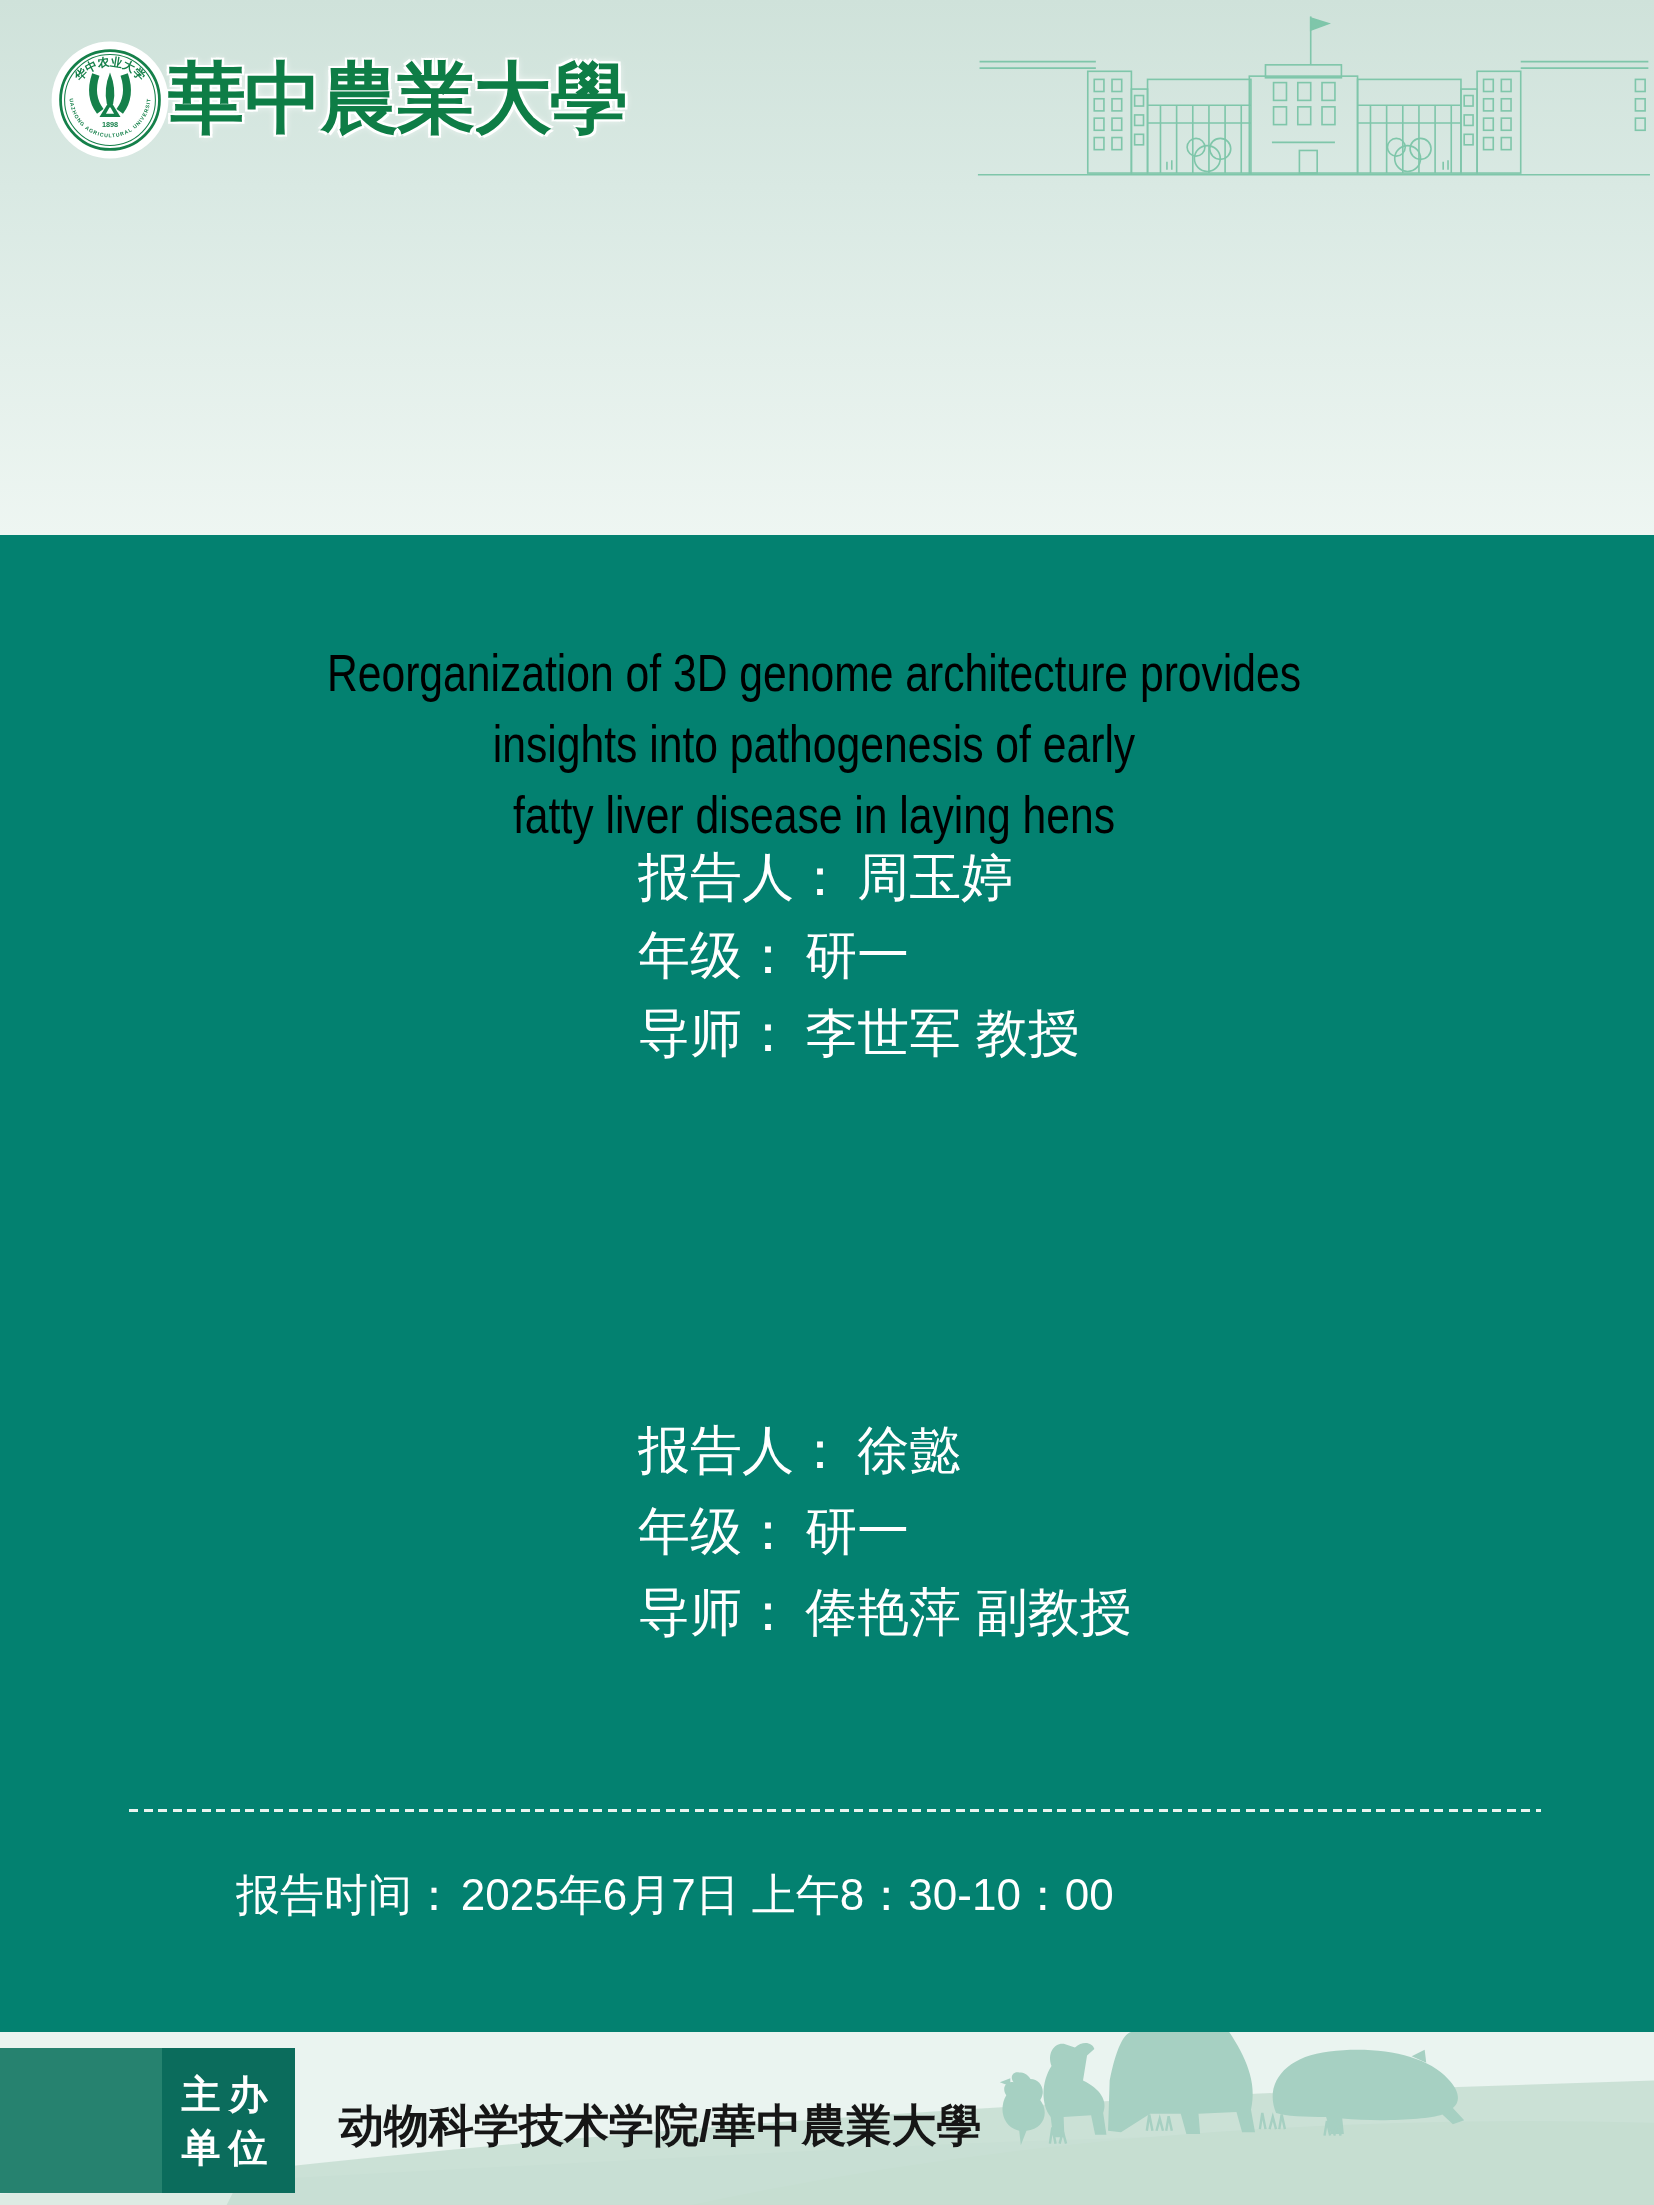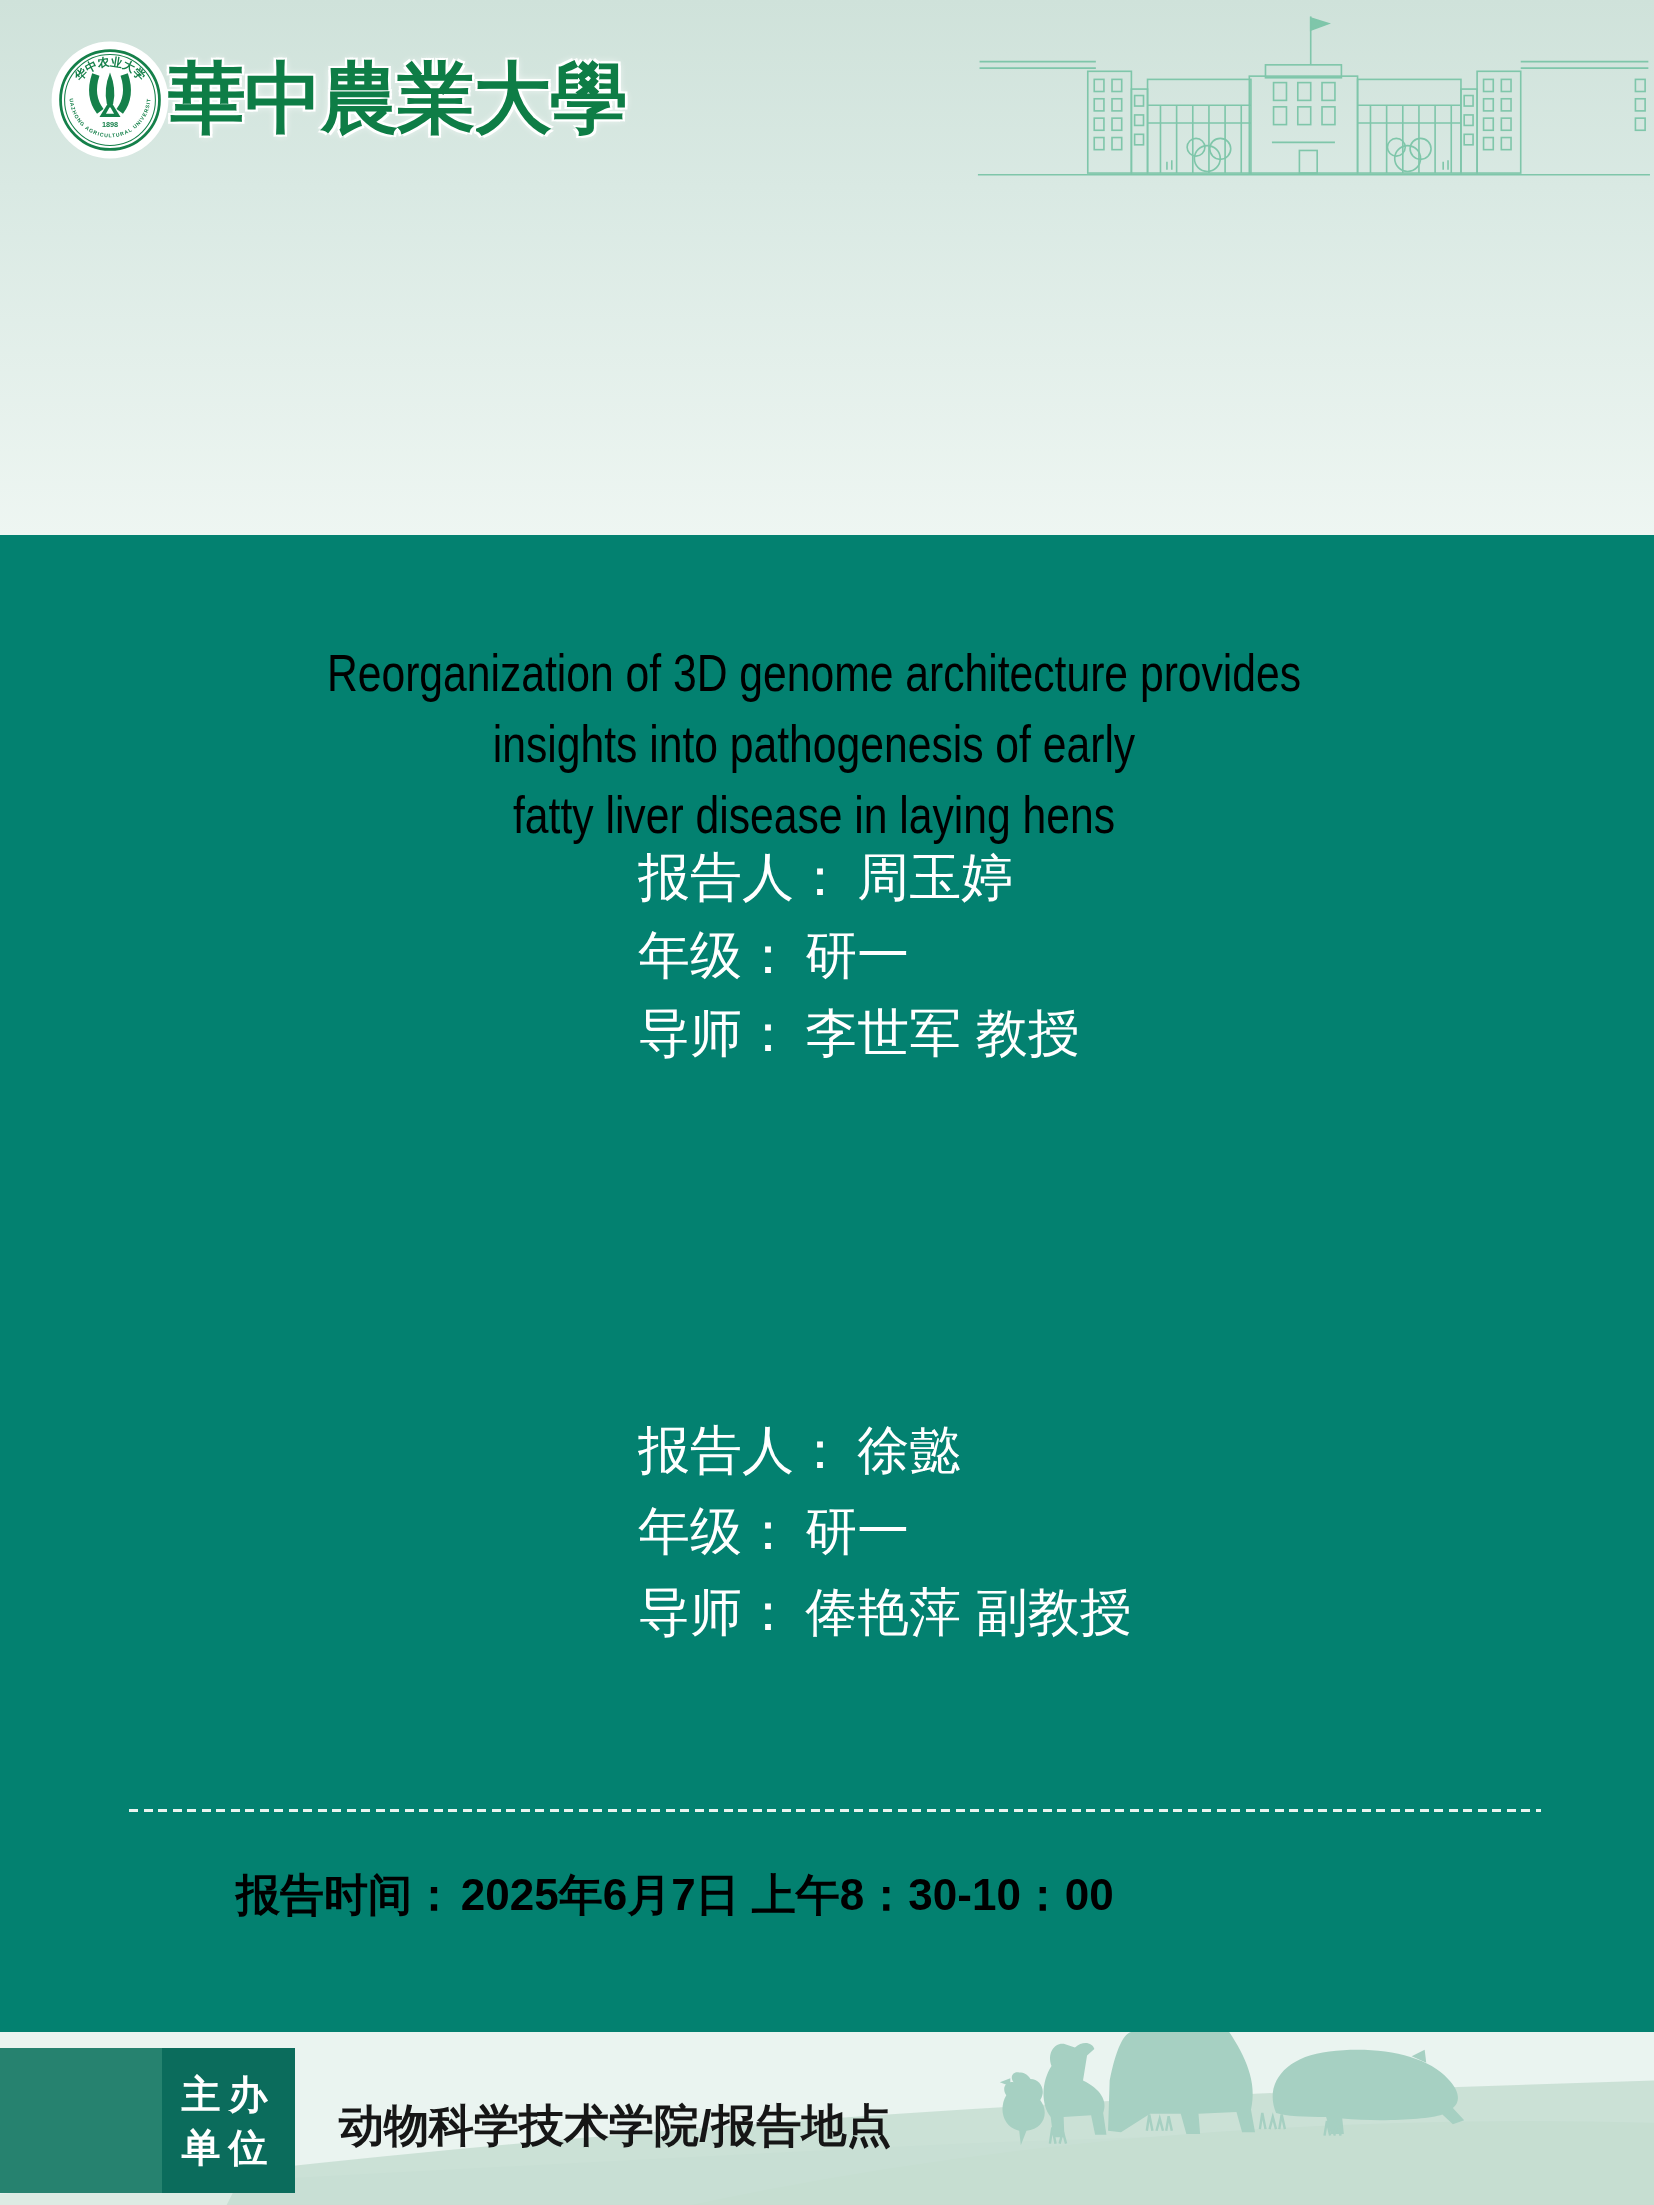--- a/index.html
+++ b/index.html
@@ -28,21 +28,21 @@
               font-size:52px;line-height:71px;font-weight:400;}
   .talk-title .squeeze{display:inline-block;transform:scaleX(0.82);transform-origin:50% 50%;white-space:nowrap;}
   .talk1-title{top:103px;}
   .talk2-title{top:664px;}
   .info{position:absolute;left:638px;color:#fff;font-size:52px;line-height:40px;white-space:nowrap;}
   .info .val{margin-left:11.3px;}
   .t1-speaker{top:322px;} .t1-grade{top:400px;} .t1-advisor{top:478px;}
   .t2-speaker{top:895px;} .t2-grade{top:976px;} .t2-advisor{top:1057px;}
   .dashes{position:absolute;left:129px;top:1274px;width:1412px;height:3.2px;
           background:repeating-linear-gradient(90deg,#e9f4f0 0 9px,rgba(0,0,0,0) 9px 14.5px);}
-  .sched{position:absolute;left:236px;color:#000000;font-weight:700;font-size:44px;line-height:44px;white-space:nowrap;}
+  .sched{position:absolute;left:236px;color:#ffffff;font-weight:400;font-size:44px;line-height:44px;white-space:nowrap;}
   .sched .val{margin-left:4.8px;}
   .sched-time{top:1338px;} .sched-venue{top:1420px;}
   
   .footer{position:absolute;left:0;top:2032px;width:1654px;height:174px;background:#eaf4f0;}
   .scenery{position:absolute;left:0;top:0;width:1654px;height:174px;}
   .host-box{position:absolute;left:0;top:16px;width:276px;height:145px;background:#26826f;}
   .host-box .dark{position:absolute;left:162px;top:0;width:133px;height:145px;background:#0b6c5c;
                   color:#fff;font-size:39px;font-weight:700;letter-spacing:8px;
                   display:flex;flex-direction:column;justify-content:center;align-items:center;line-height:53px;}
   .host-text{position:absolute;left:339px;top:71px;color:#161616;font-weight:700;font-size:45px;
@@ -209,17 +209,17 @@
       </g>
     </svg>
 
     <div class="host-box">
       <div class="dark">
         <span>主办</span>
         <span>单位</span>
       </div>
     </div>
 
-    <div class="host-text">动物科学技术学院/报告地点</div>
+    <div class="host-text">动物科学技术学院/華中農業大學</div>
   </div>
 
 </div>
 
 
 </body></html>

